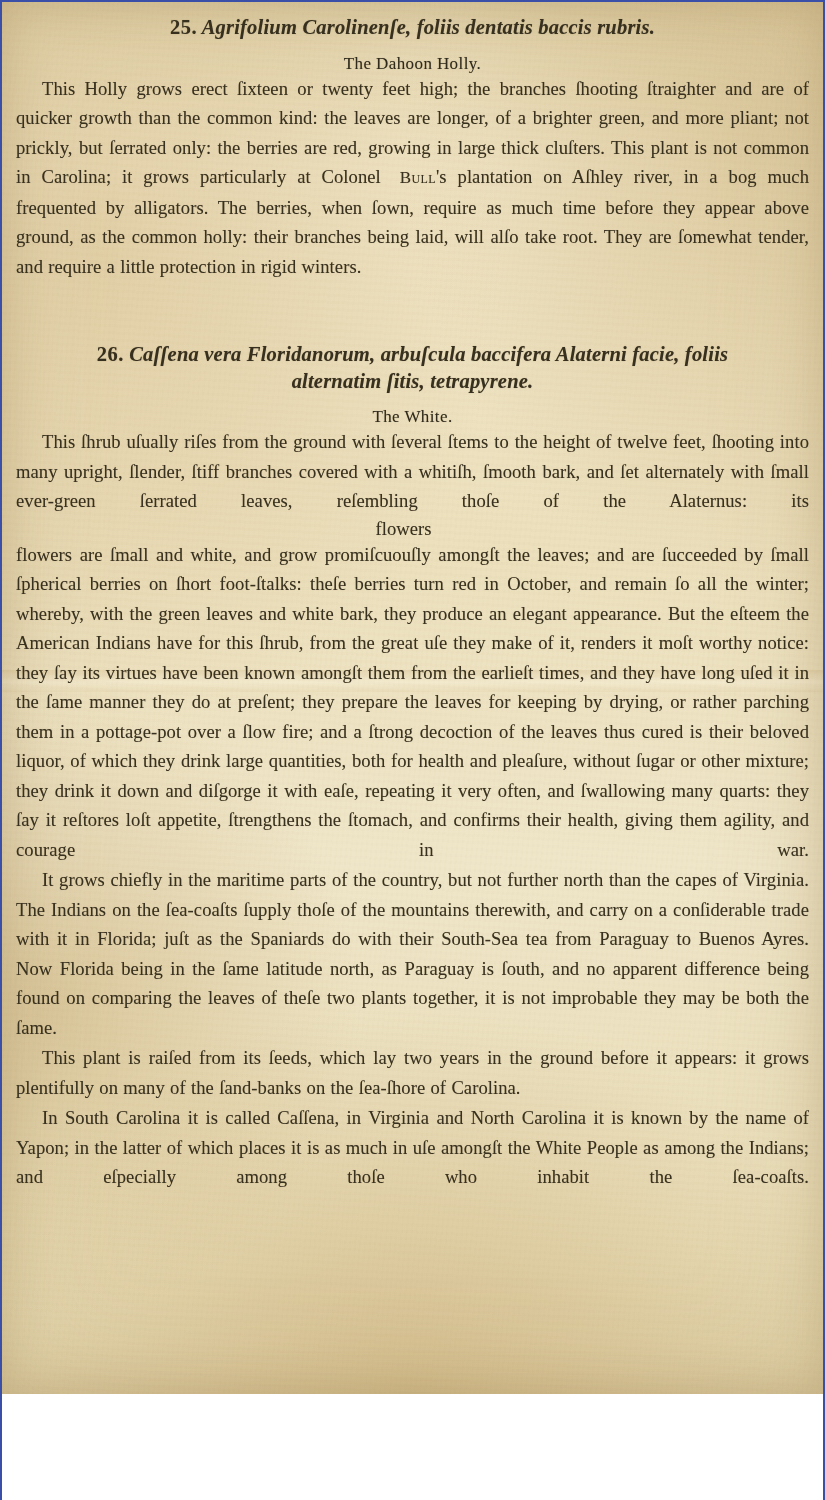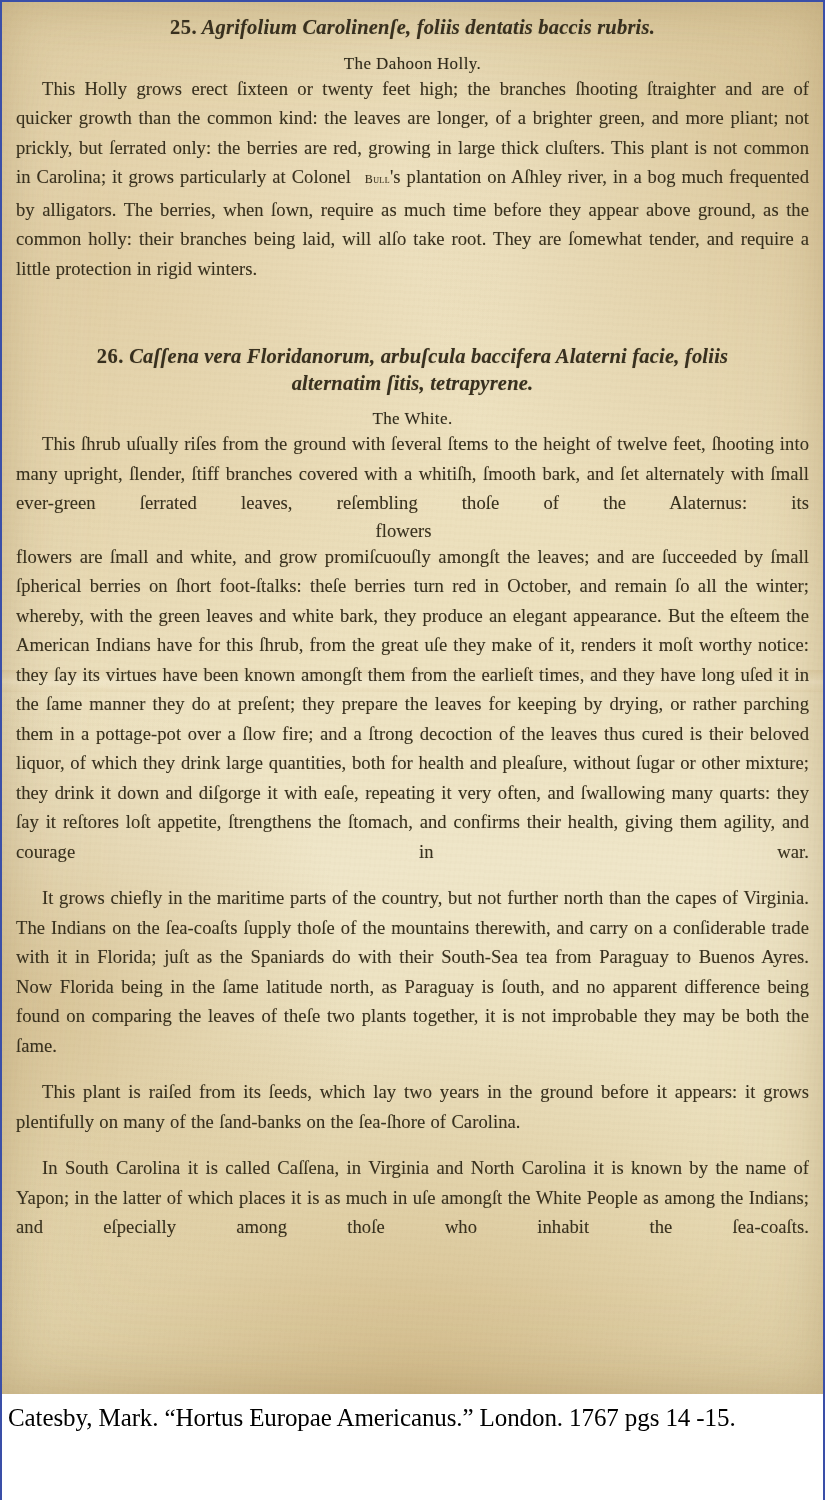--- a/index.html
+++ b/index.html
@@ -107,26 +107,26 @@
     line-height: 29.5px;
     color: #38311f;
     letter-spacing: .05px;
     word-spacing: .6px;
     text-shadow: 0 0 .7px rgba(74,58,30,0.32);
   }
   p.body.last-ragged {
     text-align-last: left;
   }
   p.body + p.body {
-    margin-top: 17px;
+    margin-top: 1px;
   }
   .indent { display: inline-block; width: 26px; }
   .smallcaps {
     font-variant: small-caps;
-    font-size: 12px;
+    font-size: 17px;
     letter-spacing: .4px;
     margin-left: 8px;
   }
   .catchword {
     margin: 2px 0 0 0;
     text-align: center;
     font-size: 18.6px;
     color: #38311f;
     padding-right: 18px;
     text-shadow: 0 0 .7px rgba(74,58,30,0.32);
@@ -190,15 +190,14 @@
         <p class="body"><span class="indent"></span><span>It grows chiefly in the maritime parts of the country, but not further north than the capes of Virginia. The Indians on the ſea-coaſts ſupply thoſe of the mountains therewith, and carry on a conſiderable trade with it in Florida; juſt as the Spaniards do with their South-Sea tea from Paraguay to Buenos Ayres. Now Florida being in the ſame latitude north, as Paraguay is ſouth, and no apparent difference being found on comparing the leaves of theſe two plants together, it is not improbable they may be both the ſame.</span></p>
 
         <p class="body last-ragged"><span class="indent"></span><span>This plant is raiſed from its ſeeds, which lay two years in the ground before it appears: it grows plentifully on many of the ſand-banks on the ſea-ſhore of Carolina.</span></p>
 
         <p class="body"><span class="indent"></span><span>In South Carolina it is called Caſſena, in Virginia and North Carolina it is known by the name of Yapon; in the latter of which places it is as much in uſe amongſt the White People as among the Indians; and eſpecially among thoſe who inhabit the ſea-coaſts.</span></p>
       </div>
 
     </div>
   </div>
 
-  <div class="caption">Catesby,  Mark. “Hortus Europae Americanus.” London. 1767 pgs 14 -15.</div>
 
 </div>
 
 </body></html>

